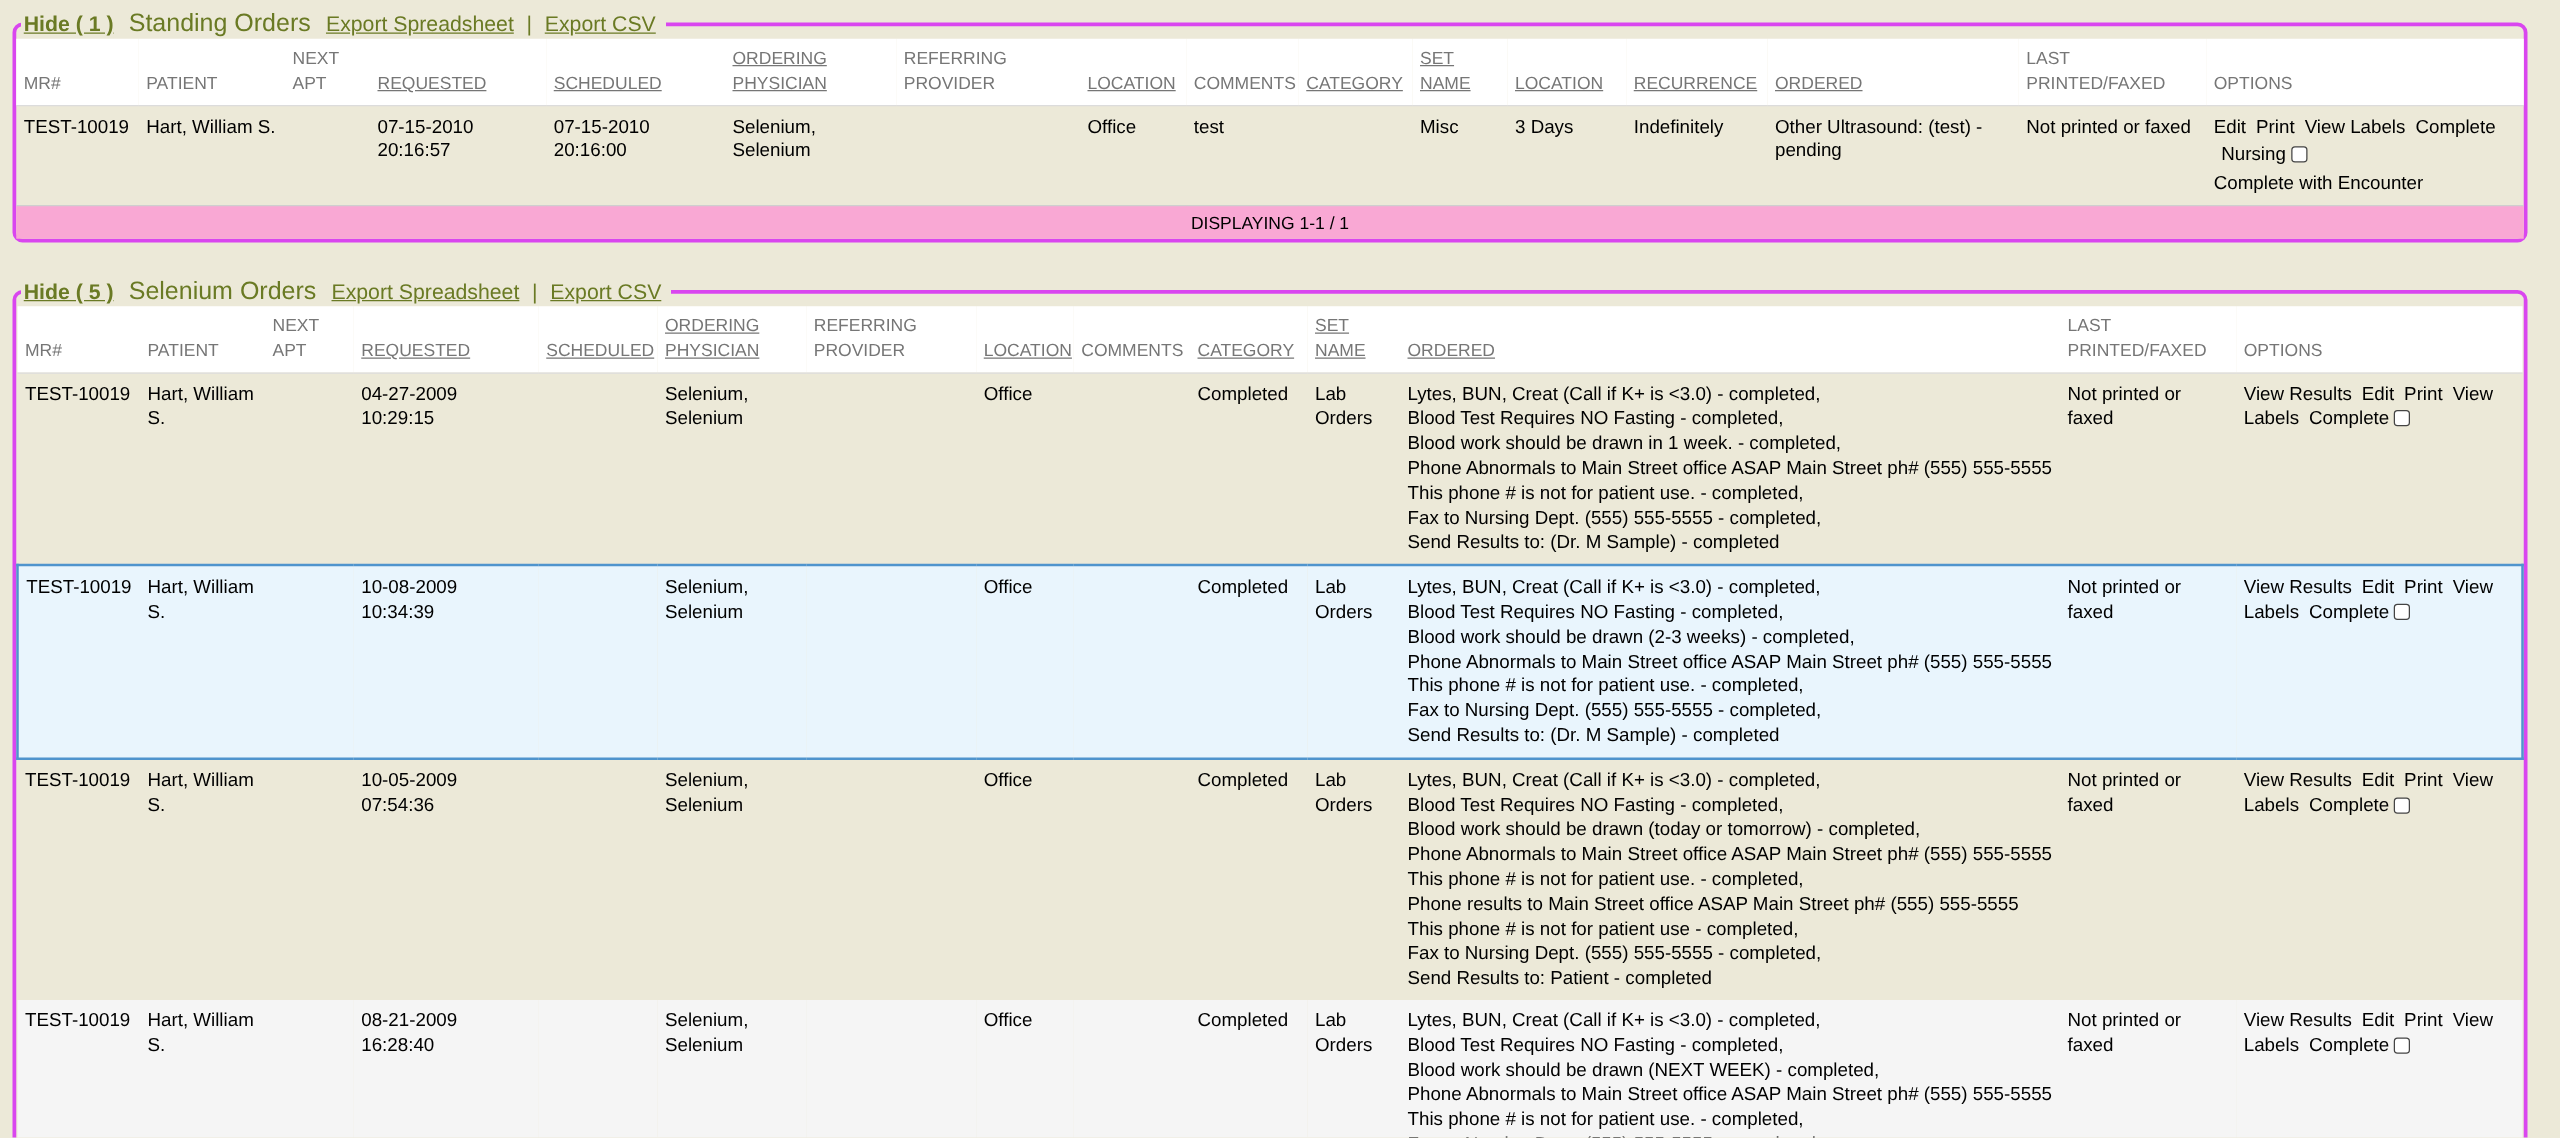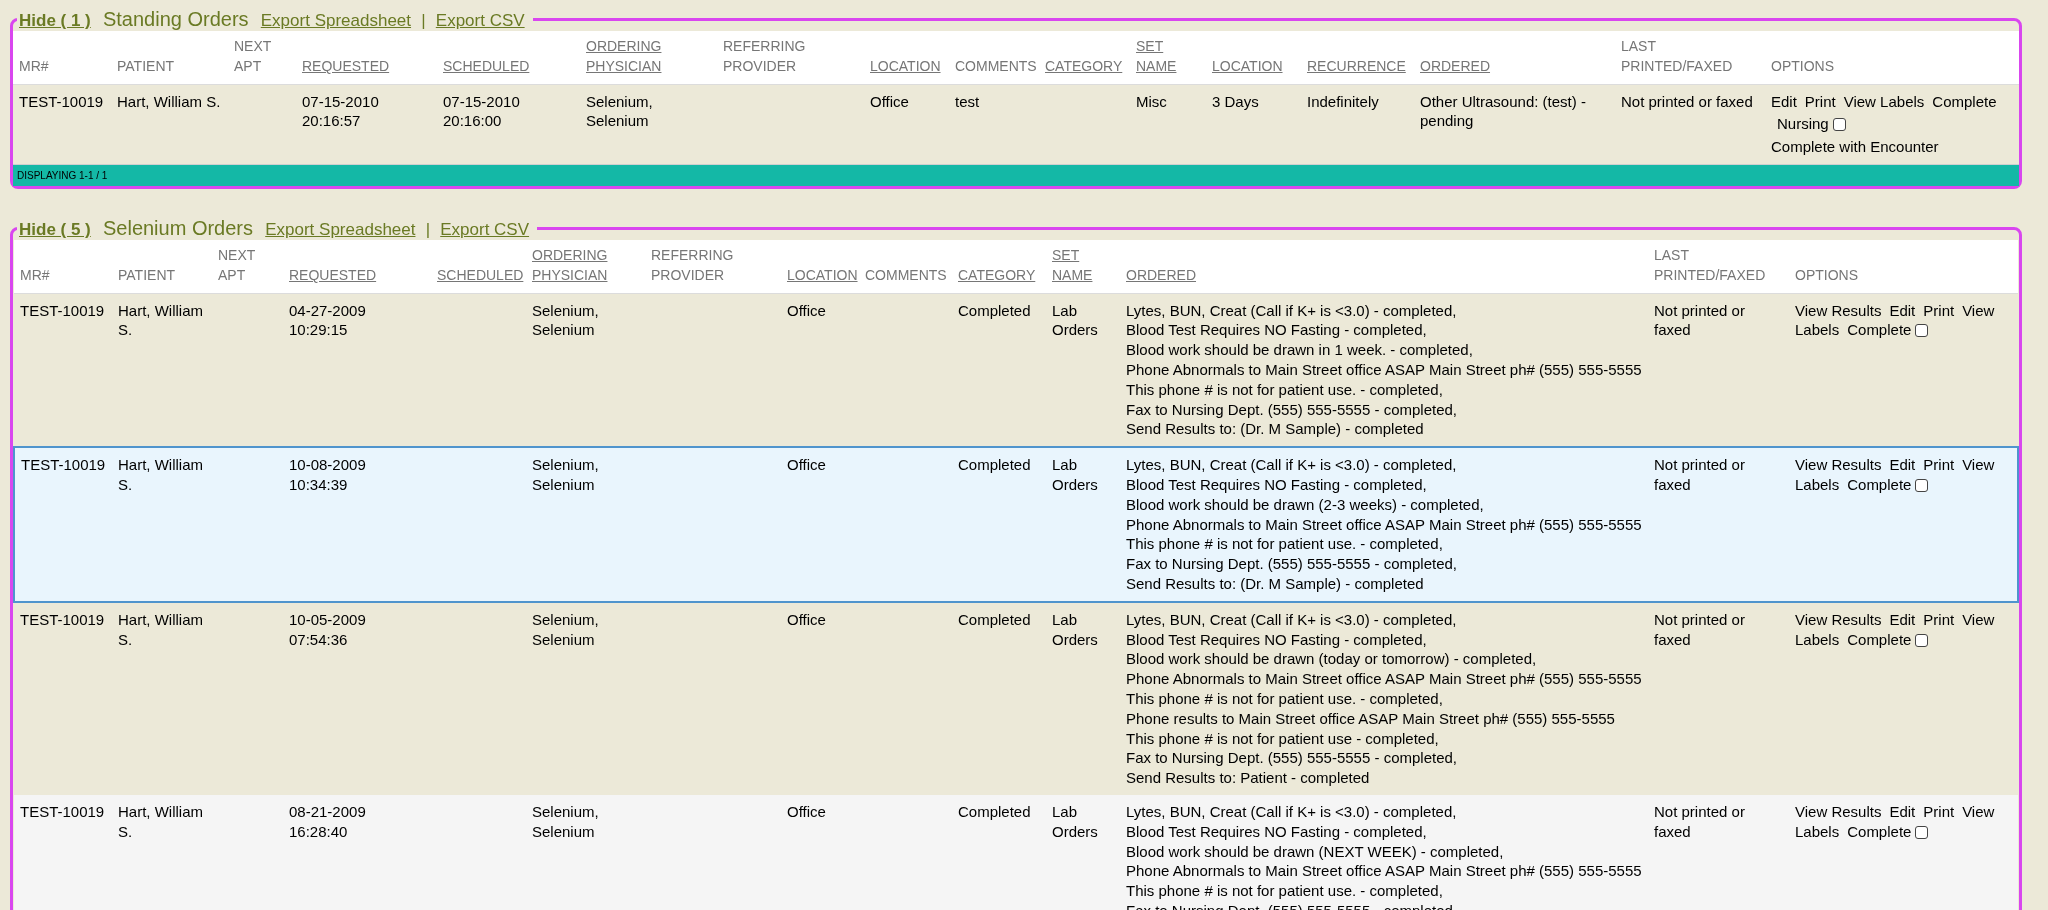--- a/index.html
+++ b/index.html
@@ -60,24 +60,25 @@
     line-height: 1.32;
     word-wrap: break-word;
   }
   .pre { white-space: pre-line; }
   tr.row-selected {
     background: #e9f5fd;
     border: 2px solid #4f94cd;
   }
   tr.row-alt { background: #f5f5f5; }
   tfoot td {
-    background: #14b8a6;
+    text-align: center;
+    background: #f9a8d4;
     border-top: 1px solid #cfcfcf;
     padding: 5px 4px;
-    font-size: 10px;
+    font-size: 14px;
   }
   .opt-link { cursor: pointer; margin-top: 19px; }
   .opt-gap { display: inline-block; width: 8px; }
   .opt-line2 { padding-left: 6px; margin-top: 3px; }
   .opt-line3 { margin-top: 3px; }
   .checkbox {
     display: inline-block;
     width: 13px; height: 13px;
     border: 1px solid #444;
     border-radius: 3px;

